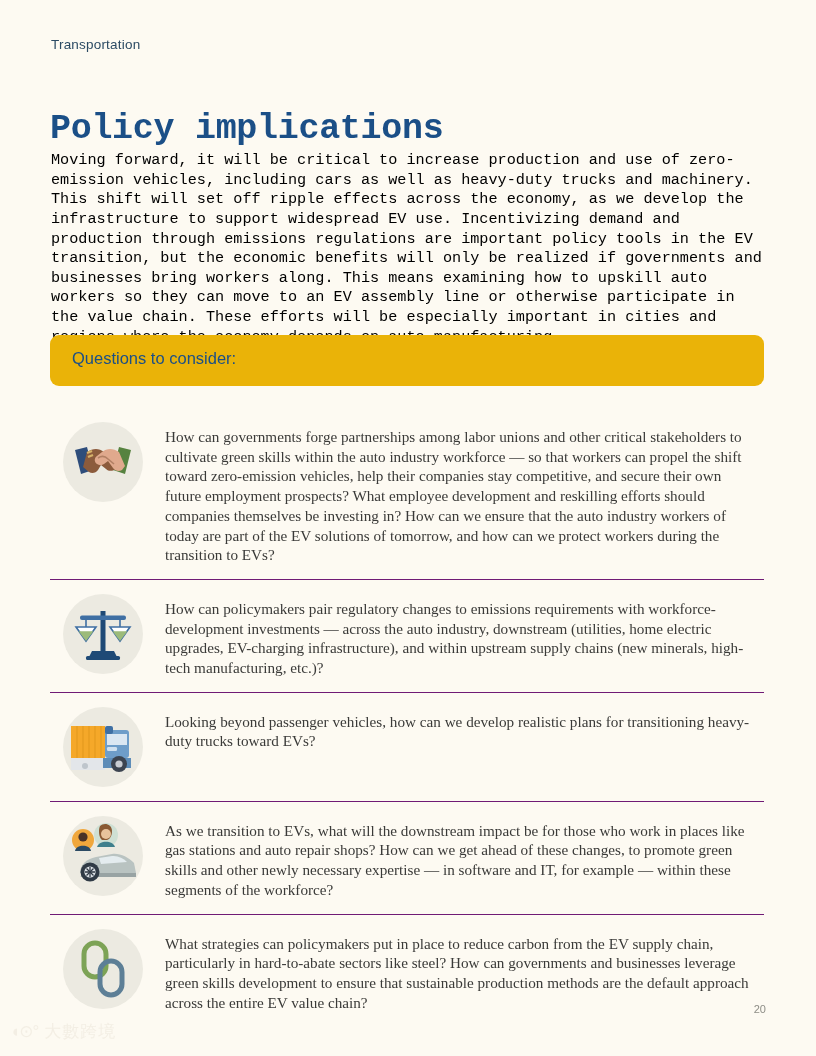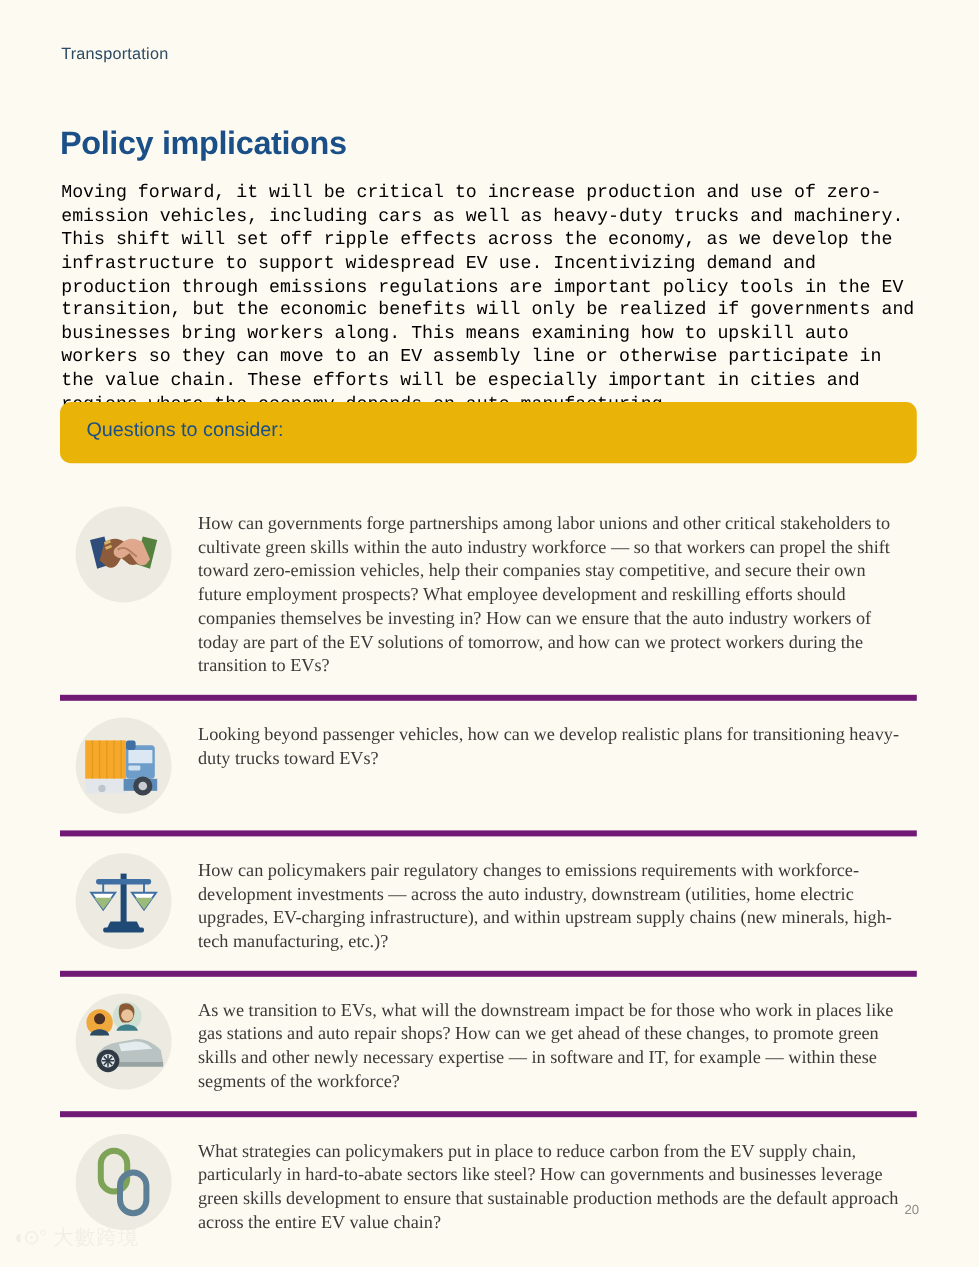--- a/index.html
+++ b/index.html
@@ -26,23 +26,23 @@
     top: 37px;
     font-family: "Liberation Sans", sans-serif;
     font-size: 13.5px;
     color: #2b4a63;
     letter-spacing: 0.2px;
   }
   .page-title {
     position: absolute;
     left: 50px;
     top: 86px;
-    font-family: Liberation Sans, sans-serif;
+    font-family: Liberation Mono, monospace;
     font-weight: bold;
-    font-size: 27px;
+    font-size: 35px;
     color: #1b4f87;
     letter-spacing: -0.3px;
   }
   .intro {
     position: absolute;
     left: 51px;
     top: 136px;
     width: 716px;
     font-family: Liberation Mono, monospace;
     font-size: 15.2px;
@@ -72,21 +72,21 @@
     position: absolute;
     left: 50px;
     top: 408px;
     width: 714px;
   }
   .qrow {
     position: relative;
     display: flex;
     align-items: flex-start;
     padding: 14px 0 14px 0;
-    border-bottom: 5px solid #701a75;
+    border-bottom: 1px solid #701a75;
   }
   .qrow.first { border-top: none; }
   .qrow:last-child { border-bottom: none; }
   .qicon {
     flex: 0 0 auto;
     width: 80px;
     height: 80px;
     margin-left: 13px;
     margin-right: 22px;
     border-radius: 50%;
@@ -161,20 +161,38 @@
           <path d="M8 24 L20 21 L26 44 L14 48 Z" fill="#2e4d7b"></path>
           <path d="M64 24 L52 21 L46 44 L58 48 Z" fill="#56823f"></path>
           <path d="M20 26 C26 22, 32 22, 37 26 L48 34 C52 37, 51 42, 47 44 C44 45.5, 41 45, 39 43 L34 39 L31 44 C29 47, 25 48, 22 46 L16 41 Z" fill="#8c5b3c"></path>
           <path d="M52 26 C46 22, 40 22, 35 26 L30 30 C27 32, 27 36, 30 38 C32 39.5, 35 39.5, 37 38 L41 35 L46 42 C48 45, 52 46, 55 44 L58 40 Z" fill="#e0a98d"></path>
           <path d="M31 32 C34 30, 38 30, 41 33 L47 38" stroke="#7a4e33" stroke-width="1.6" fill="none" opacity="0.45"></path>
           <path d="M20 27 L25 25" stroke="#d6b26a" stroke-width="2.4"></path>
           <path d="M21 31 L26 29" stroke="#d6b26a" stroke-width="2.4"></path>
         </svg>
       </div>
       <div class="qtext">How can governments forge partnerships among labor unions and other critical stakeholders to cultivate green skills within the auto industry workforce — so that workers can propel the shift toward zero-emission vehicles, help their companies stay competitive, and secure their own future employment prospects? What employee development and reskilling efforts should companies themselves be investing in? How can we ensure that the auto industry workers of today are part of the EV solutions of tomorrow, and how can we protect workers during the transition to EVs?</div>
+    </div>
+
+    <div class="qrow">
+      <div class="qicon">
+        <svg width="66" height="66" viewBox="0 0 66 66">
+          <rect x="30.5" y="10" width="5" height="42" fill="#1f4a76"></rect>
+          <rect x="10" y="14.5" width="46" height="4.6" rx="2" fill="#3f6fa3"></rect>
+          <path d="M22 50 L44 50 L47 56 L19 56 Z" fill="#1f4a76"></path>
+          <rect x="16" y="55" width="34" height="4" rx="1.6" fill="#1f4a76"></rect>
+          <line x1="16" y1="18" x2="16" y2="26" stroke="#3f6fa3" stroke-width="1.6"></line>
+          <line x1="50" y1="18" x2="50" y2="26" stroke="#3f6fa3" stroke-width="1.6"></line>
+          <path d="M6 26 L26 26 L16 40 Z" fill="#ffffff" stroke="#3f6fa3" stroke-width="1.6"></path>
+          <path d="M8.6 30.2 L23.4 30.2 L16 40 Z" fill="#9cbb7a"></path>
+          <path d="M40 26 L60 26 L50 40 Z" fill="#ffffff" stroke="#3f6fa3" stroke-width="1.6"></path>
+          <path d="M42.6 30.2 L57.4 30.2 L50 40 Z" fill="#9cbb7a"></path>
+        </svg>
+      </div>
+      <div class="qtext">How can policymakers pair regulatory changes to emissions requirements with workforce-development investments — across the auto industry, downstream (utilities, home electric upgrades, EV-charging infrastructure), and within upstream supply chains (new minerals, high-tech manufacturing, etc.)?</div>
     </div>
 
     <div class="qrow">
       <div class="qicon">
         <svg width="72" height="66" viewBox="0 0 72 66">
           <rect x="4" y="12" width="34" height="32" fill="#f5a829"></rect>
           <g stroke="#e59a1f" stroke-width="1.2">
             <line x1="10" y1="12" x2="10" y2="44"></line>
             <line x1="16" y1="12" x2="16" y2="44"></line>
             <line x1="22" y1="12" x2="22" y2="44"></line>
@@ -186,38 +204,20 @@
           <path d="M40 20 L60 20 L60 31 L40 31 Z" fill="#dbe7f2"></path>
           <rect x="40" y="33" width="10" height="4" rx="1.2" fill="#cfe0ef"></rect>
           <rect x="38" y="12" width="8" height="8" rx="2" fill="#3f6fa3"></rect>
           <rect x="36" y="44" width="28" height="10" fill="#5d8cb8"></rect>
           <circle cx="52" cy="50" r="8" fill="#3c4450"></circle>
           <circle cx="52" cy="50" r="3.6" fill="#c8ccd2"></circle>
           <circle cx="18" cy="52" r="3" fill="#9aa3ad" opacity="0.5"></circle>
         </svg>
       </div>
       <div class="qtext">Looking beyond passenger vehicles, how can we develop realistic plans for transitioning heavy-duty trucks toward EVs?</div>
-    </div>
-
-    <div class="qrow">
-      <div class="qicon">
-        <svg width="66" height="66" viewBox="0 0 66 66">
-          <rect x="30.5" y="10" width="5" height="42" fill="#1f4a76"></rect>
-          <rect x="10" y="14.5" width="46" height="4.6" rx="2" fill="#3f6fa3"></rect>
-          <path d="M22 50 L44 50 L47 56 L19 56 Z" fill="#1f4a76"></path>
-          <rect x="16" y="55" width="34" height="4" rx="1.6" fill="#1f4a76"></rect>
-          <line x1="16" y1="18" x2="16" y2="26" stroke="#3f6fa3" stroke-width="1.6"></line>
-          <line x1="50" y1="18" x2="50" y2="26" stroke="#3f6fa3" stroke-width="1.6"></line>
-          <path d="M6 26 L26 26 L16 40 Z" fill="#ffffff" stroke="#3f6fa3" stroke-width="1.6"></path>
-          <path d="M8.6 30.2 L23.4 30.2 L16 40 Z" fill="#9cbb7a"></path>
-          <path d="M40 26 L60 26 L50 40 Z" fill="#ffffff" stroke="#3f6fa3" stroke-width="1.6"></path>
-          <path d="M42.6 30.2 L57.4 30.2 L50 40 Z" fill="#9cbb7a"></path>
-        </svg>
-      </div>
-      <div class="qtext">How can policymakers pair regulatory changes to emissions requirements with workforce-development investments — across the auto industry, downstream (utilities, home electric upgrades, EV-charging infrastructure), and within upstream supply chains (new minerals, high-tech manufacturing, etc.)?</div>
     </div>
 
     <div class="qrow">
       <div class="qicon">
         <svg width="74" height="70" viewBox="0 0 74 70">
           <circle cx="17" cy="19" r="11" fill="#f0a73c"></circle>
           <circle cx="17" cy="16" r="4.6" fill="#4a3226"></circle>
           <path d="M9 30 C10 23, 24 23, 25 30 Z" fill="#2b4a63"></path>
           <circle cx="40" cy="14" r="12" fill="#cfe0d4"></circle>
           <path d="M34 5 C38 1, 46 3, 46 10 C46 15, 44 18, 41 19 L36 19 C33 17, 32 9, 34 5 Z" fill="#8a5a34"></path>

